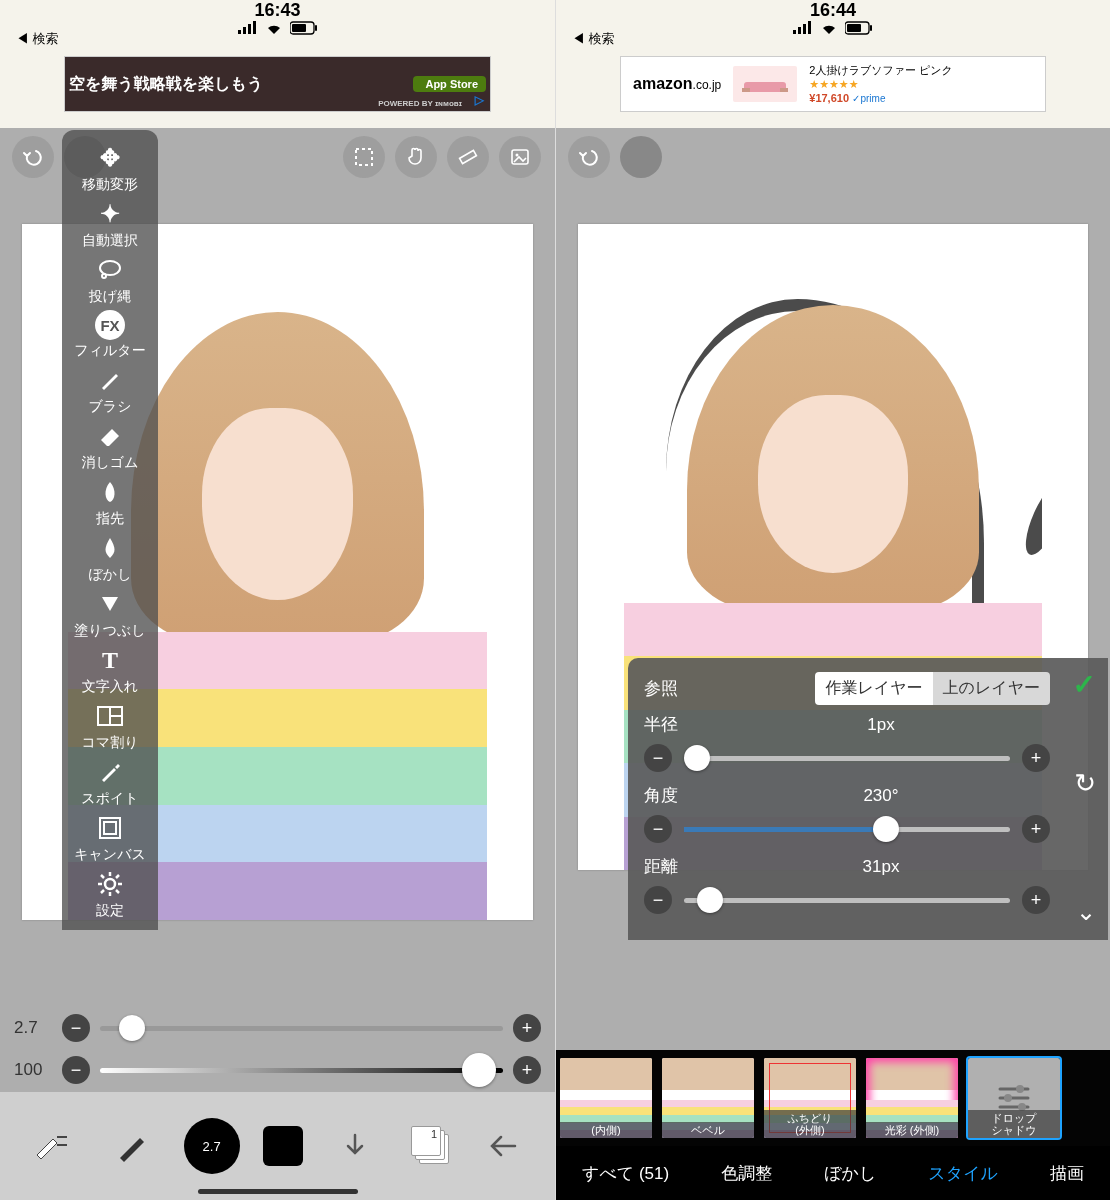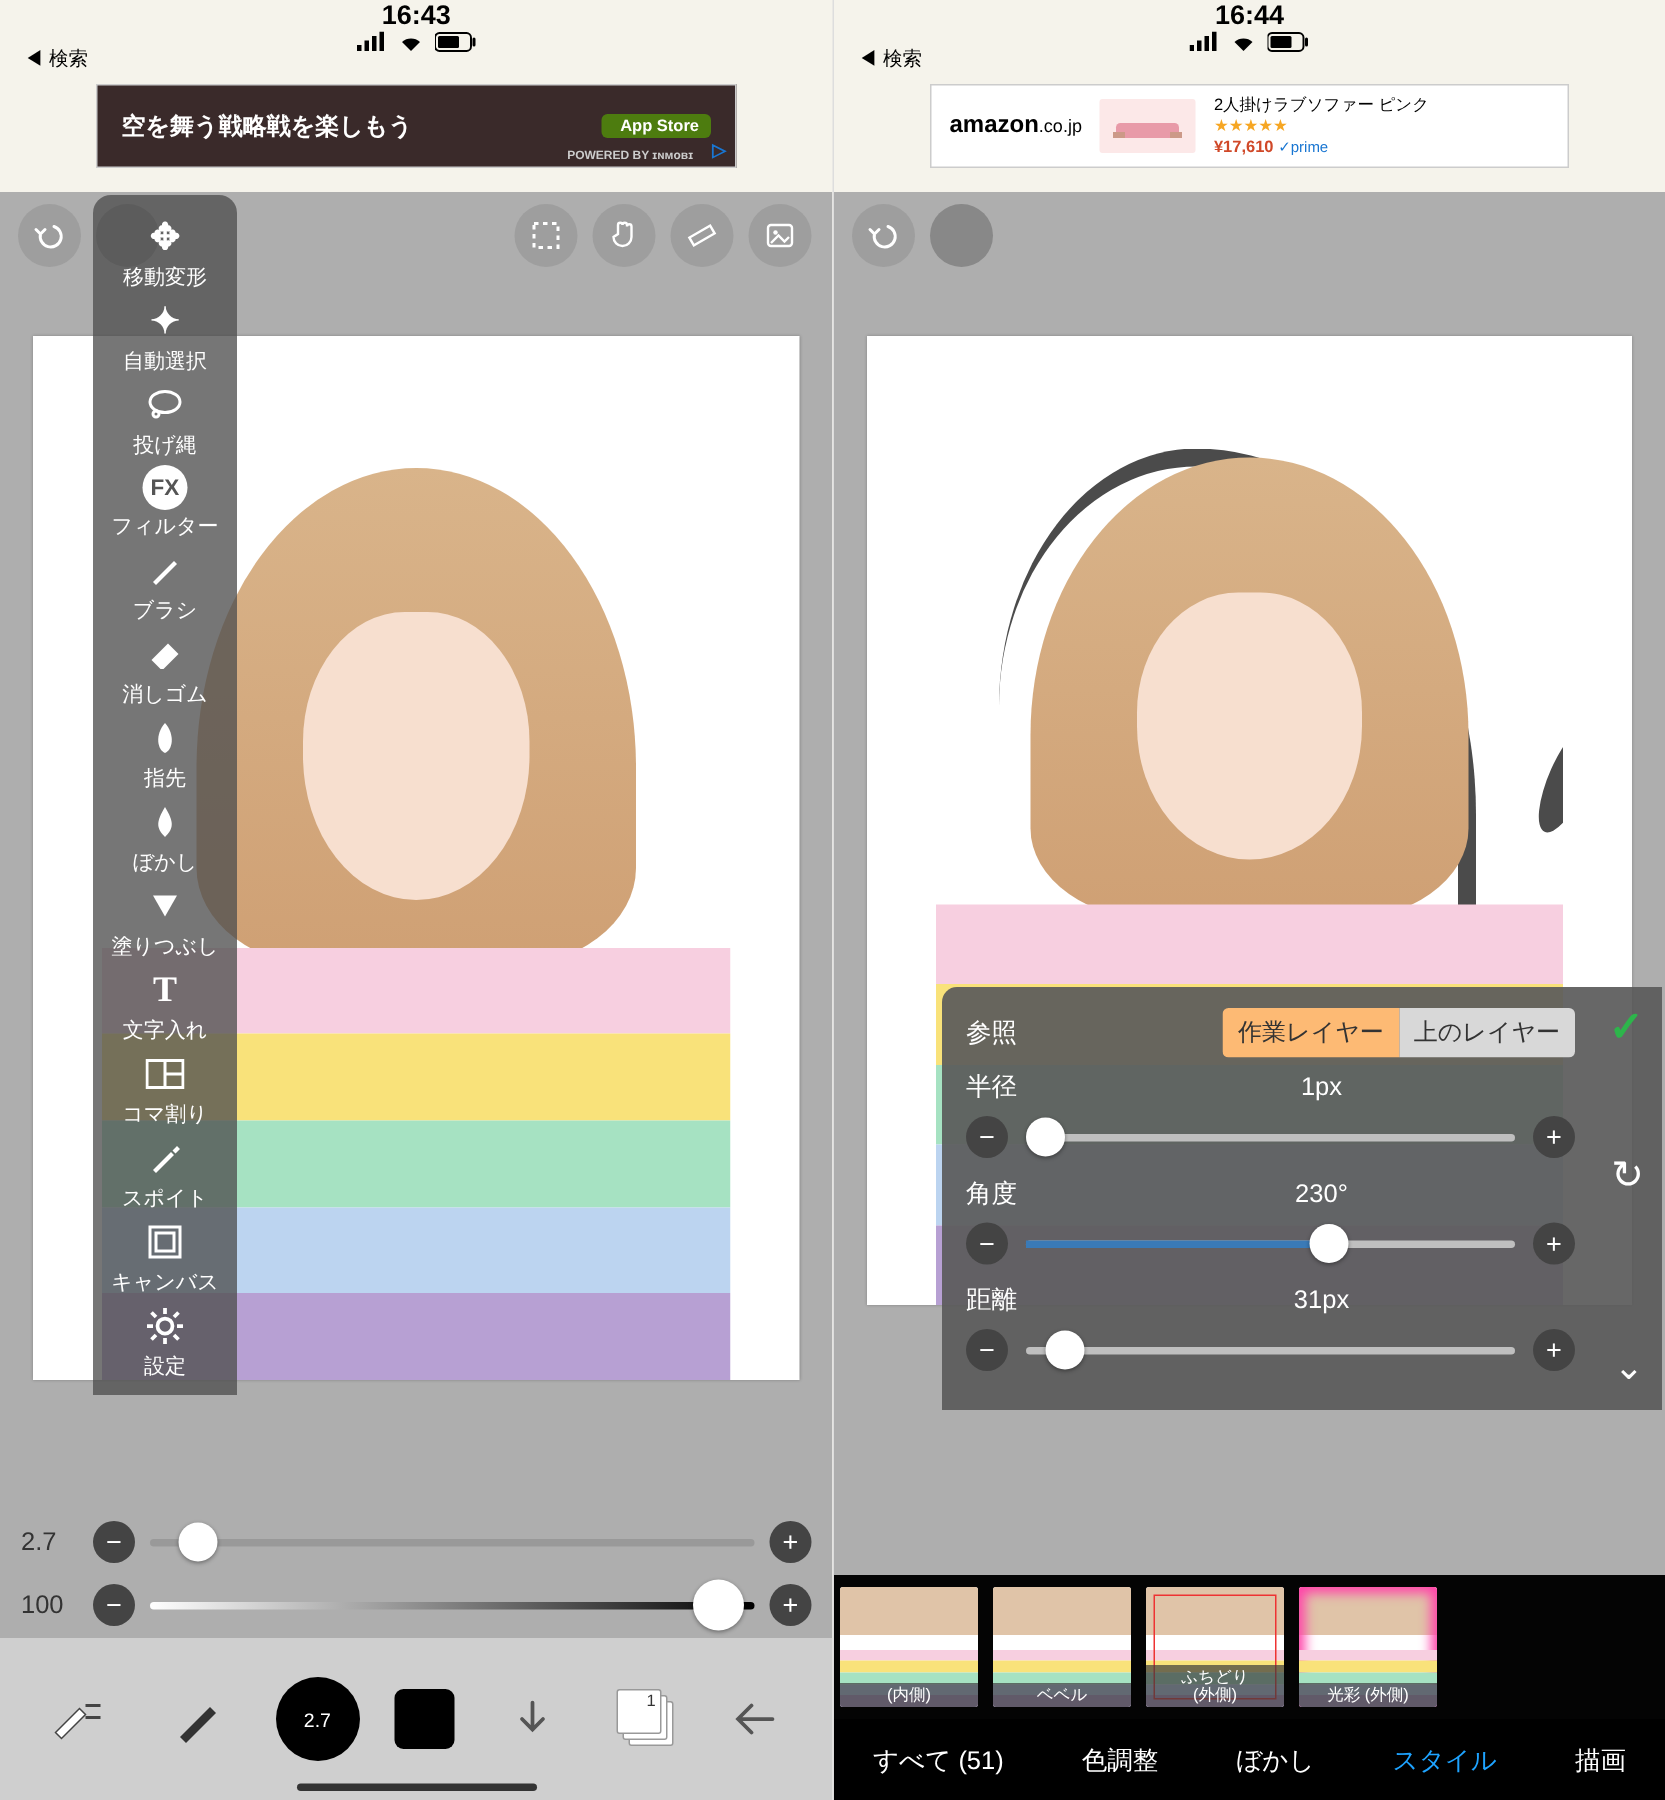--- a/index.html
+++ b/index.html
@@ -7,21 +7,21 @@
   .screen { width: 555px; height: 1200px; position: relative; background: #f5f3eb; overflow: hidden; }
   .screen.right { border-left: 1px solid #ddd; }
 
   
   .status { height: 30px; display: flex; justify-content: space-between; align-items: center; padding: 0 24px; font-size: 18px; font-weight: 600; flex-direction: column; }
   .status-icons { display: flex; gap: 6px; align-items: center; }
   .backlink { font-size: 13px; font-weight: 400; padding: 0 16px 4px; }
 
   
   .ad { margin: 4px 64px 6px; height: 56px; background: #fff; border: 1px solid #ccc; display: flex; align-items: center; justify-content: center; font-size: 12px; overflow: hidden; }
-  .ad.dark { background: #3a2a2a; color: #fff; font-size: 16px; font-weight: 600; justify-content: flex-start; padding: 0 16px; position: relative; }
+  .ad.dark { background: #3a2a2a; color: #fff; font-size: 16px; font-weight: 600; justify-content: flex-start; padding: 0 4px; position: relative; }
   .ad.amazon { justify-content: flex-start; gap: 12px; padding: 0 12px; }
   .ad-logo { font-weight: 700; font-size: 16px; }
   .ad-thumb { width: 64px; height: 36px; background: #fce8e8; border-radius: 2px; display: flex; align-items: center; justify-content: center; }
   .ad-lines { font-size: 11px; line-height: 1.3; }
   .ad-price { color: #d04828; font-weight: 700; }
   .ad-stars { color: #f6a623; font-size: 11px; }
   .ad .tri { position: absolute; right: 6px; bottom: 4px; font-size: 12px; color: #1976d2; }
   .app-store { background: #4d7c0f; color: #fff; font-size: 11px; padding: 2px 8px; border-radius: 4px; margin-left: auto; display:flex;align-items:center;gap:4px;}
   .powered { position:absolute; right:28px; bottom:3px; font-size:8px; color:#ccc;margin-top:28px;}
 
@@ -73,21 +73,21 @@
   .bb-item.layers .l1{top:10px;left:12px;} .bb-item.layers .l2{top:6px;left:8px;} .bb-item.layers .l3{top:2px;left:4px;}
   .home-indicator { position:absolute; bottom:6px; left:50%; transform:translateX(-50%); width:160px; height:5px; background:#333; border-radius:3px;}
 
   
   .panel { position:absolute; left:72px; right:2px; bottom:260px; background: rgba(90,90,90,.92); border-radius: 10px 0 0 0; padding: 14px 58px 14px 16px; color:#fff; font-size:17px; z-index:6;}
   .panel-row { display:flex; align-items:center; gap:12px; margin-bottom:8px;justify-content:center;}
   .panel-row .lbl { width:56px; }
   .panel-row .valtxt { flex:1; text-align:center; font-size:17px;}
   .seg { display:flex; border-radius:4px; overflow:hidden;}
   .seg .opt { background:#d8d8d8; color:#333; padding:6px 10px; font-size:16px;}
-  .seg .opt.sel { background:#fdba74; }
+  .seg .opt.sel { background:#ffffff; }
   .pslider { display:flex; align-items:center; gap:12px; margin-bottom:12px;}
   .pslider .track { height:5px; background:#bfbfbf;}
   .pslider .track .fill { position:absolute; left:0; top:0; bottom:0; background:#3a7ab7; }
   .panel .check { position:absolute; top:10px; right:12px; color:#2db54b; font-size:28px; font-weight:700;}
   .panel .refresh { position:absolute; right:12px; top:110px; color:#fff; font-size:26px;}
   .panel .chev { position:absolute; right:12px; bottom:14px; color:#fff; font-size:24px;}
 
   
   .thumbs { position:absolute; left:0; right:0; bottom:54px; height:96px; background:#040404; display:flex; gap:10px; padding:8px 4px; overflow:hidden;}
   .thumb { width:92px; height:80px; position:relative; border-radius:2px; overflow:hidden; display:flex; flex-direction:column;}
@@ -518,20 +518,36 @@
             <div class="tstripes">
               <div class="s1"></div>
               <div class="s2"></div>
               <div class="s3"></div>
               <div class="s4"></div>
               <div class="s5"></div>
             </div>
           </div>
         <div class="cap">光彩 (外側)</div>
       </div>
+      <div class="thumb icon active">
+        <div class="ticonbox">
+            <svg width="40" height="34">
+              <g stroke="#666" stroke-width="3" stroke-linecap="round">
+                <line x1="6" y1="8" x2="34" y2="8"></line>
+                <line x1="6" y1="17" x2="34" y2="17"></line>
+                <line x1="6" y1="26" x2="34" y2="26"></line>
+              </g>
+              <circle cx="26" cy="8" r="4" fill="#888"></circle>
+              <circle cx="14" cy="17" r="4" fill="#888"></circle>
+              <circle cx="28" cy="26" r="4" fill="#888"></circle>
+            </svg>
+          </div>
+        <div class="cap" style="white-space:pre;">ドロップ
+シャドウ</div>
+      </div>
     </div>
 
     <div class="cats">
       <div class="ct">すべて (51)</div>
       <div class="ct">色調整</div>
       <div class="ct">ぼかし</div>
       <div class="ct active">スタイル</div>
       <div class="ct">描画</div>
     </div>
   </div>

